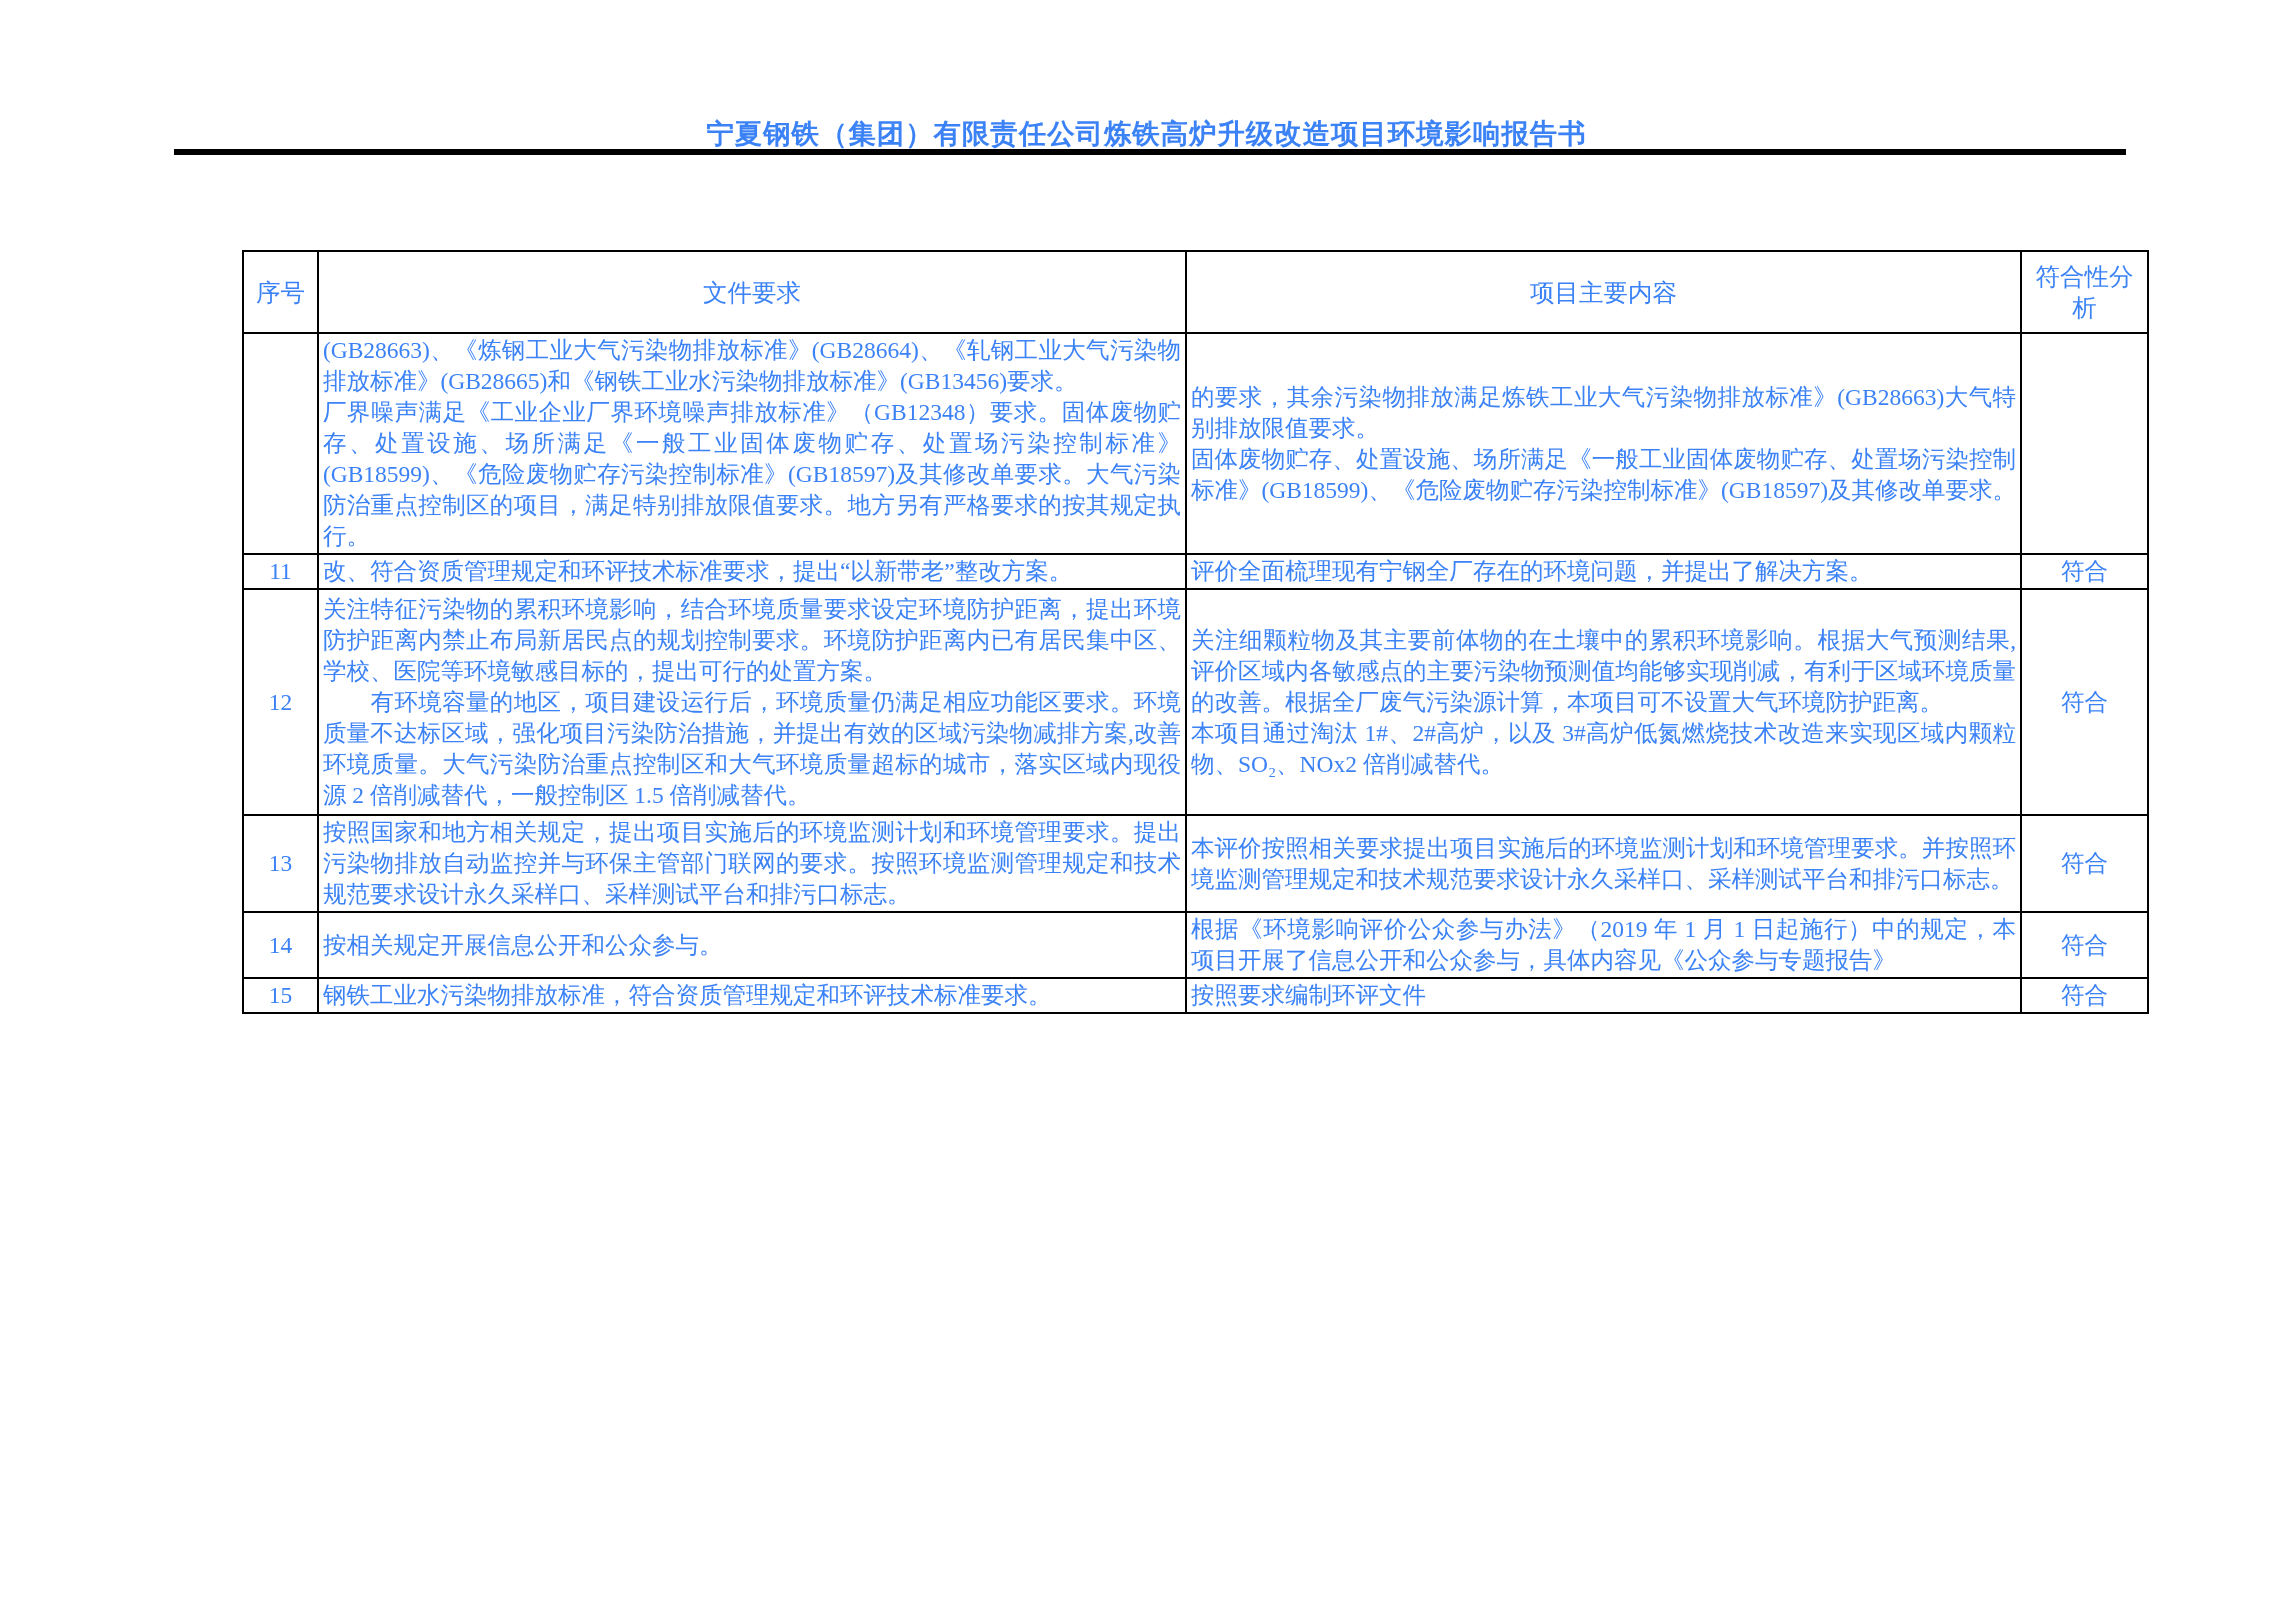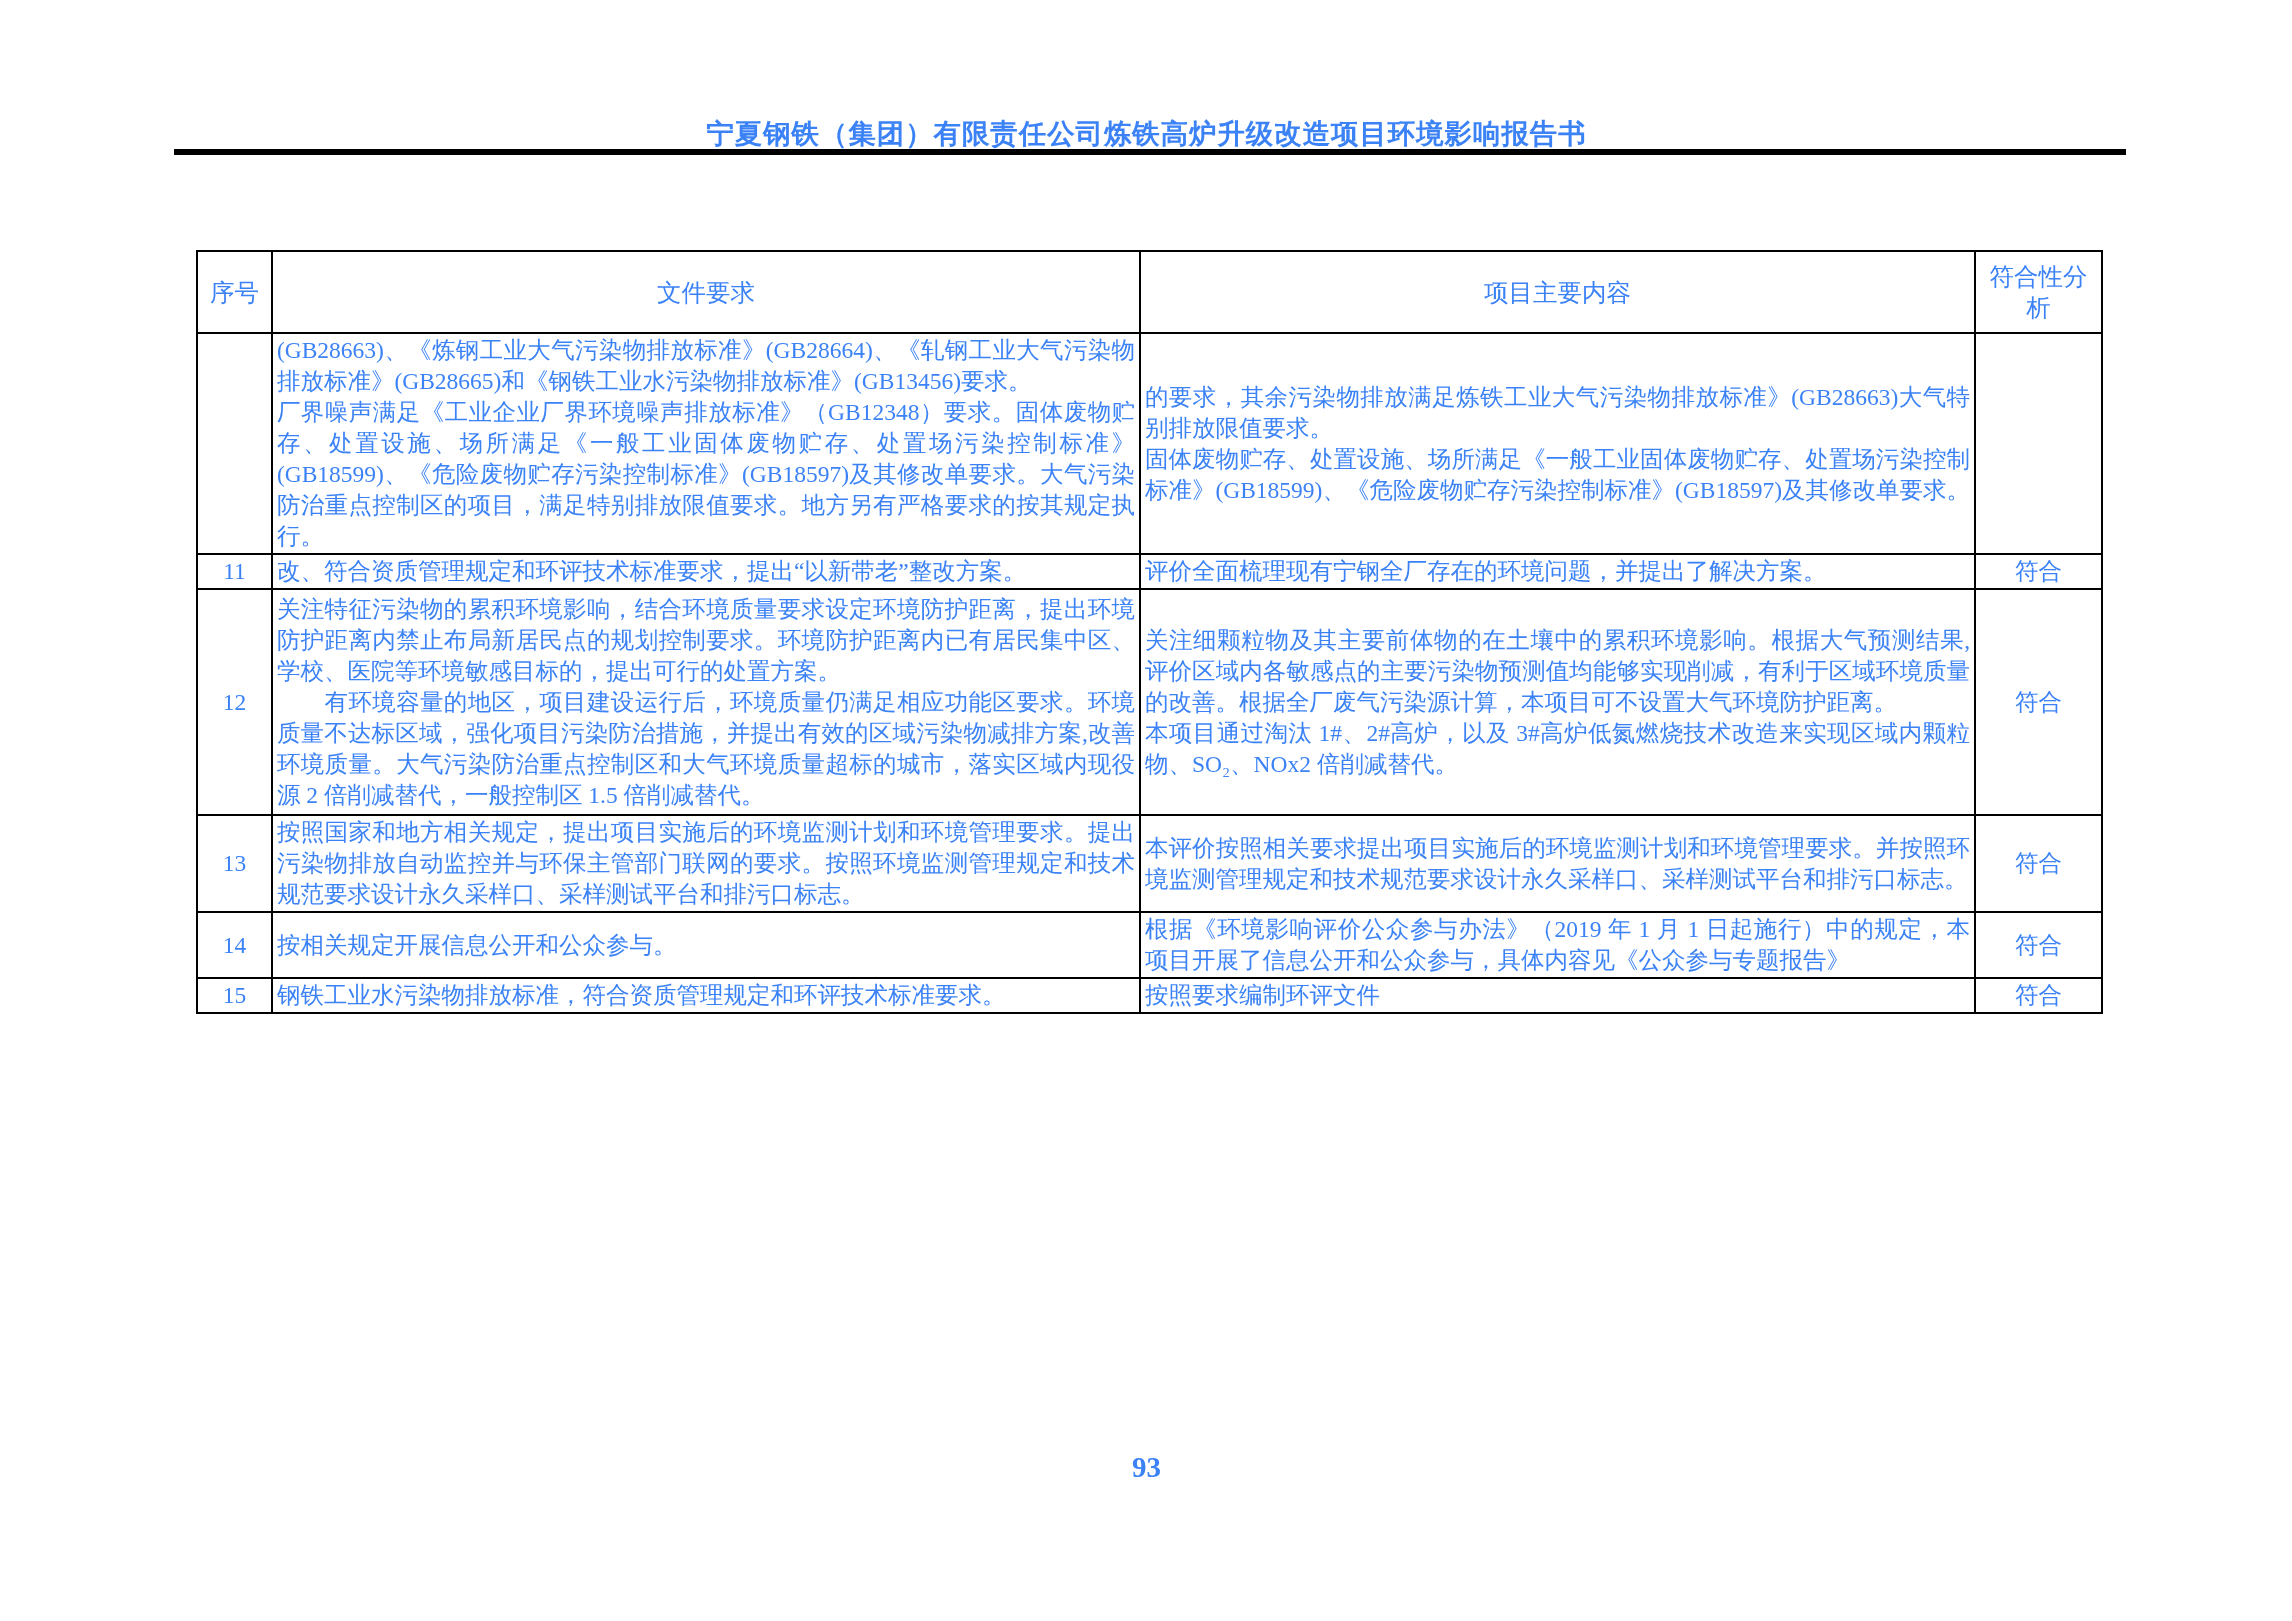--- a/index.html
+++ b/index.html
@@ -33,21 +33,21 @@
     table-layout:fixed;
     font-size:23.5px;
     line-height:31px;
   }
   table.compliance td, table.compliance th{
     border:2.5px solid #000;
     vertical-align:middle;
     padding:1px 3.9px;
     font-weight:normal;
   }
-  table.compliance{border:2.9px solid #000;}
+  table.compliance{border:2.9px solid #000;margin-left:46px;}
   th.col-head{
     text-align:center;
     height:78px;
     font-size:24.5px;
   }
   td.cell-no{
     text-align:center;
     white-space:pre-wrap;
   }
   td.cell-text{
@@ -130,16 +130,15 @@
         </tr>
         <tr>
           <td class="cell-no">15</td>
           <td class="cell-text">钢铁工业水污染物排放标准，符合资质管理规定和环评技术标准要求。</td>
           <td class="cell-text">按照要求编制环评文件</td>
           <td class="cell-no">符合</td>
         </tr>
       </tbody>
   </table>
 
-  <div class="page-number">93</div>
 
 </div>
 
 
 </body></html>

